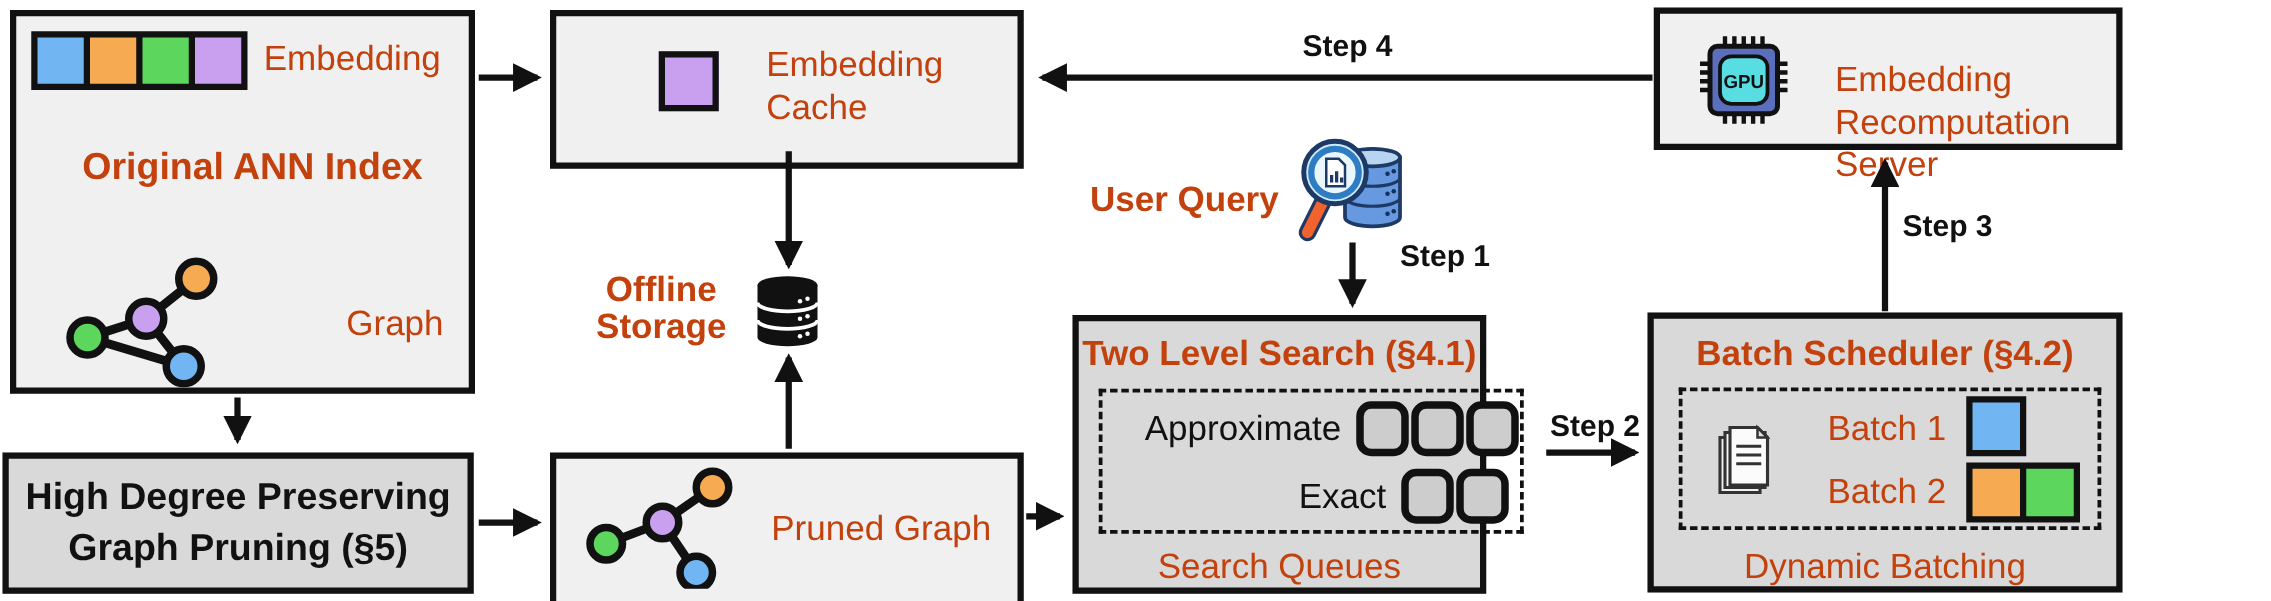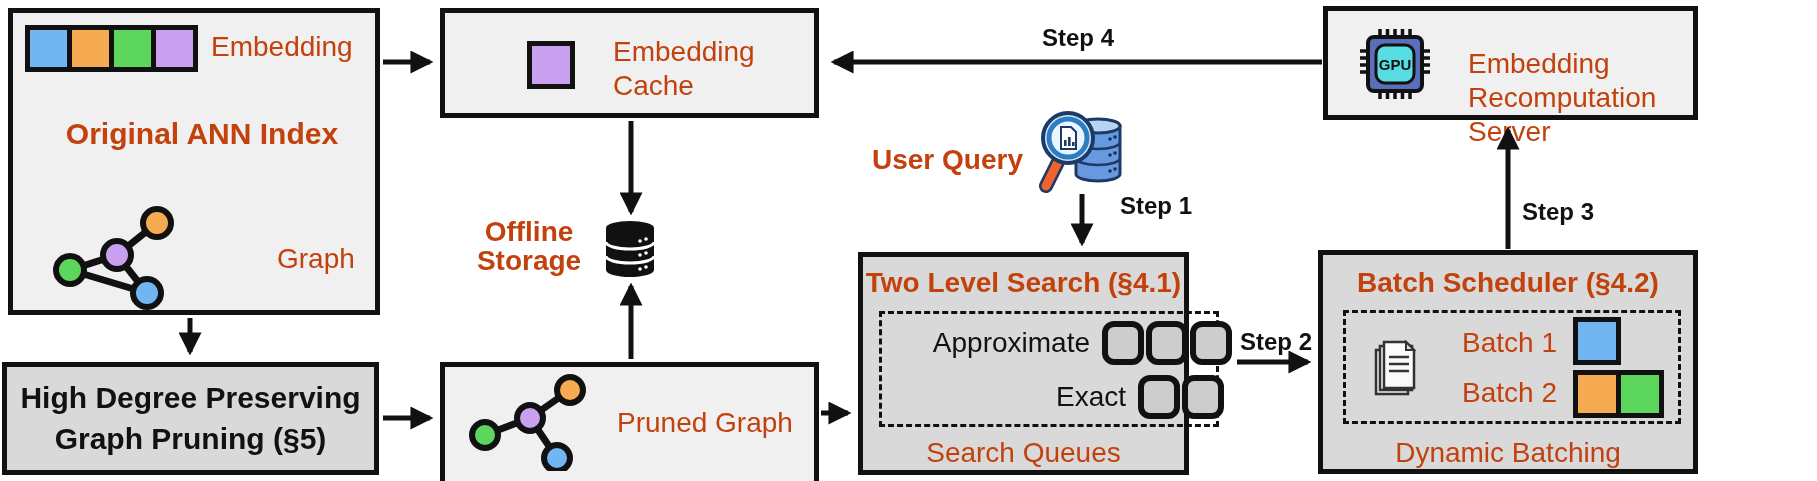--- a/index.html
+++ b/index.html
@@ -19,21 +19,21 @@
   .strip { position:absolute; display:flex; gap:5px; background:#111; padding:5px; }
   .cell { width:37px; height:37px; }
   .c-blue { background:var(--blue); } .c-orange { background:var(--orange); }
   .c-green { background:var(--green); } .c-purple { background:var(--purple); }
   
   .sq-frame { position:absolute; display:flex; gap:5px; background:#111; padding:5px; }
   .sq { width:38px; height:38px; }
   
   .dashed { position:absolute; box-sizing:border-box; border:3px dashed #111; }
   
-  .qrow { position:absolute; display:flex; align-items:center;padding-left:17px; }
+  .qrow { position:absolute; display:flex; align-items:center; }
   .qlabel { font-size:28px; color:#111; text-align:right; }
   .queues { display:flex; gap:2px; margin-left:12px; }
   .queue {
     width:30px; height:32px; border:6px solid #111; border-radius:12px;
     background:var(--queue_fill);
   }
   svg { display:block; }
   #arrows { position:absolute; left:0; top:0; pointer-events:none; }
 </style>
 </head>
@@ -64,21 +64,21 @@
         <circle cx="107" cy="95" r="14" style="fill:var(--blue)"></circle>
       </g>
     </svg>
     <div class="lbl" style="left:228px; top:228px;margin-left:36px;">Graph</div>
   </div>
 
   <div class="box gray" style="left:2px; top:362px; width:377px; height:113px; display:flex; align-items:center; justify-content:center;">
     <div class="bold center" style="font-size:30px; line-height:1.35; width:345px;">High Degree Preserving Graph Pruning (§5)</div>
   </div>
 
-  <div class="box light" style="left:440px; top:8px; width:379px; height:110px;">
+  <div class="box light" style="left:440px; top:8px; width:379px; height:127px;">
     <div class="abs" style="left:82px; top:28px; width:38px; height:38px; border:5px solid #111; background:var(--purple);"></div>
     <div class="lbl" style="left:168px; top:22px; width:170px; line-height:1.2;">Embedding Cache</div>
   </div>
 
   <div class="lbl bold center" style="left:468px; top:217px; width:122px; line-height:1.05;">Offline Storage</div>
   <svg class="abs" style="left:604px; top:219px;" width="52" height="60" viewBox="0 0 52 60">
     <path d="M2,9 v42 a24,7 0 0 0 48,0 v-42 z" fill="#111"></path>
     <ellipse cx="26" cy="9" rx="24" ry="7" fill="#111"></ellipse>
     <path d="M2,23 a24,7 0 0 0 48,0" fill="none" stroke="#fff" stroke-width="3"></path>
     <path d="M2,37 a24,7 0 0 0 48,0" fill="none" stroke="#fff" stroke-width="3"></path>
@@ -212,21 +212,21 @@
       </g>
       <rect x="14" y="14" width="54" height="54" rx="6" style="fill:var(--chip_body)" stroke="#111" stroke-width="4"></rect>
       <rect x="22" y="22" width="38" height="38" rx="9" style="fill:var(--chip_core)" stroke="#111" stroke-width="3"></rect>
       <text x="41" y="47" text-anchor="middle" font-size="15" font-weight="700" fill="#111">GPU</text>
     </svg>
     <div class="lbl" style="left:140px; top:8px; width:218px; line-height:1.22;margin-top:28px;">Embedding Recomputation Server</div>
   </div>
 
   <div class="step" style="left:1104px; top:192px;margin-left:16px;">Step 1</div>
   <div class="step" style="left:1240px; top:328px;">Step 2</div>
-  <div class="step" style="left:1522px; top:168px;margin-top:30px;">Step 3</div>
+  <div class="step" style="left:1522px; top:168px;">Step 3</div>
   <div class="step" style="left:1042px; top:24px;">Step 4</div>
 
   <svg id="arrows" width="1817" height="481" viewBox="0 0 1817 481">
     <defs>
       <marker id="ah" viewBox="0 0 10 10" refX="8.5" refY="5" markerWidth="4.6" markerHeight="4.6" orient="auto-start-reverse" markerUnits="strokeWidth">
         <path d="M0,0 L10,5 L0,10 z" fill="#111"></path>
       </marker>
     </defs>
     <g stroke="#111" stroke-width="5" fill="none">
       <line x1="383" y1="62" x2="430" y2="62" marker-end="url(#ah)"></line>

